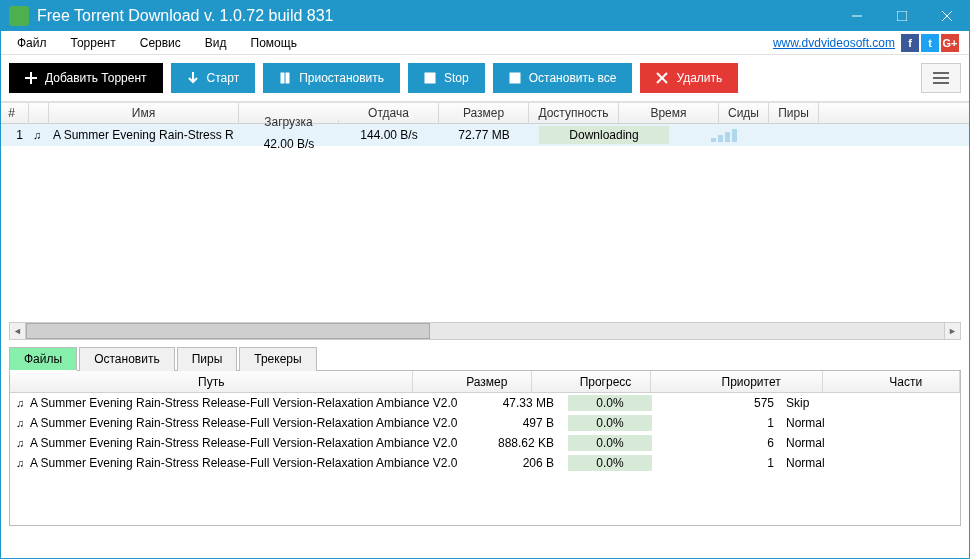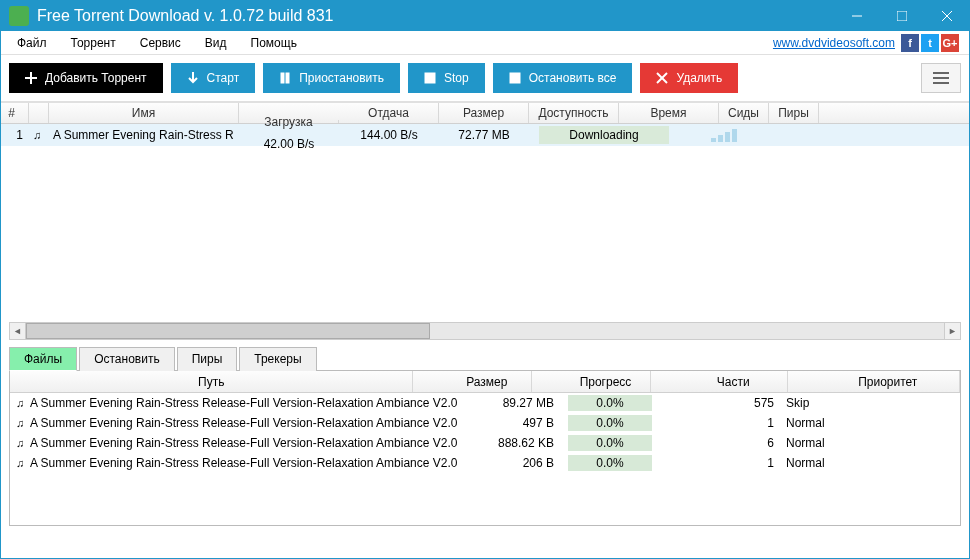--- a/index.html
+++ b/index.html
@@ -227,27 +227,27 @@
     <div class="tab active">Файлы</div>
     <div class="tab">Остановить</div>
     <div class="tab">Пиры</div>
     <div class="tab">Трекеры</div>
   </div>
   <div class="panel">
     <div class="dhead">
       <div class="dh d-path">Путь</div>
       <div class="dh d-size" style="justify-content:center">Размер</div>
       <div class="dh d-prog">Прогресс</div>
+      <div class="dh d-prio">Приоритет</div>
       <div class="dh d-parts" style="justify-content:center">Части</div>
-      <div class="dh d-prio">Приоритет</div>
     </div>
     <div id="file-rows">
         <div class="drow">
           <div class="dc d-path"><span class="music-icon">♫</span> A Summer Evening Rain-Stress Release-Full Version-Relaxation Ambiance V2.0 -</div>
-          <div class="dc d-size" style="text-align:right;justify-content:flex-end">89.27 MB</div>
+          <div class="dc d-size" style="text-align:right;justify-content:flex-end">47.33 MB</div>
           <div class="dc d-prog">
             <div class="prog">0.0%</div>
           </div>
           <div class="dc d-parts" style="justify-content:flex-end">575</div>
           <div class="dc d-prio">Skip</div>
         </div>
         <div class="drow">
           <div class="dc d-path"><span class="music-icon">♫</span> A Summer Evening Rain-Stress Release-Full Version-Relaxation Ambiance V2.0 -</div>
           <div class="dc d-size" style="text-align:right;justify-content:flex-end">497 B</div>
           <div class="dc d-prog">

